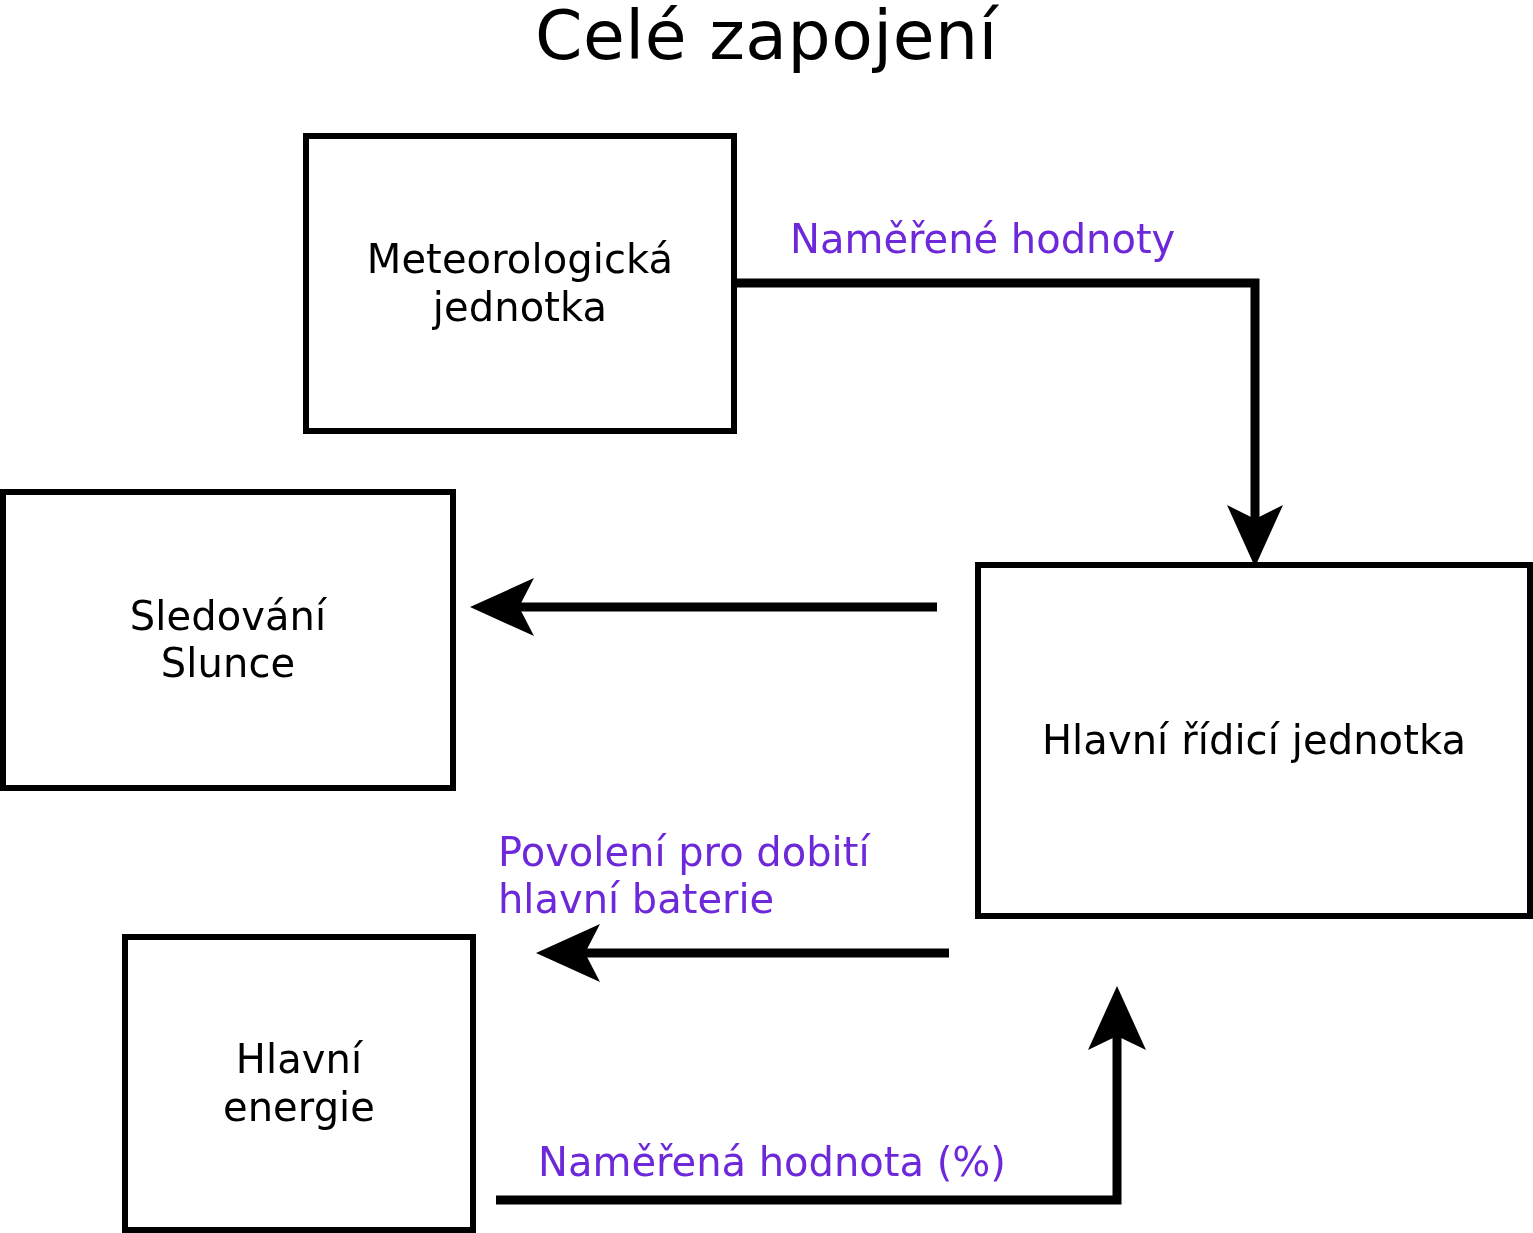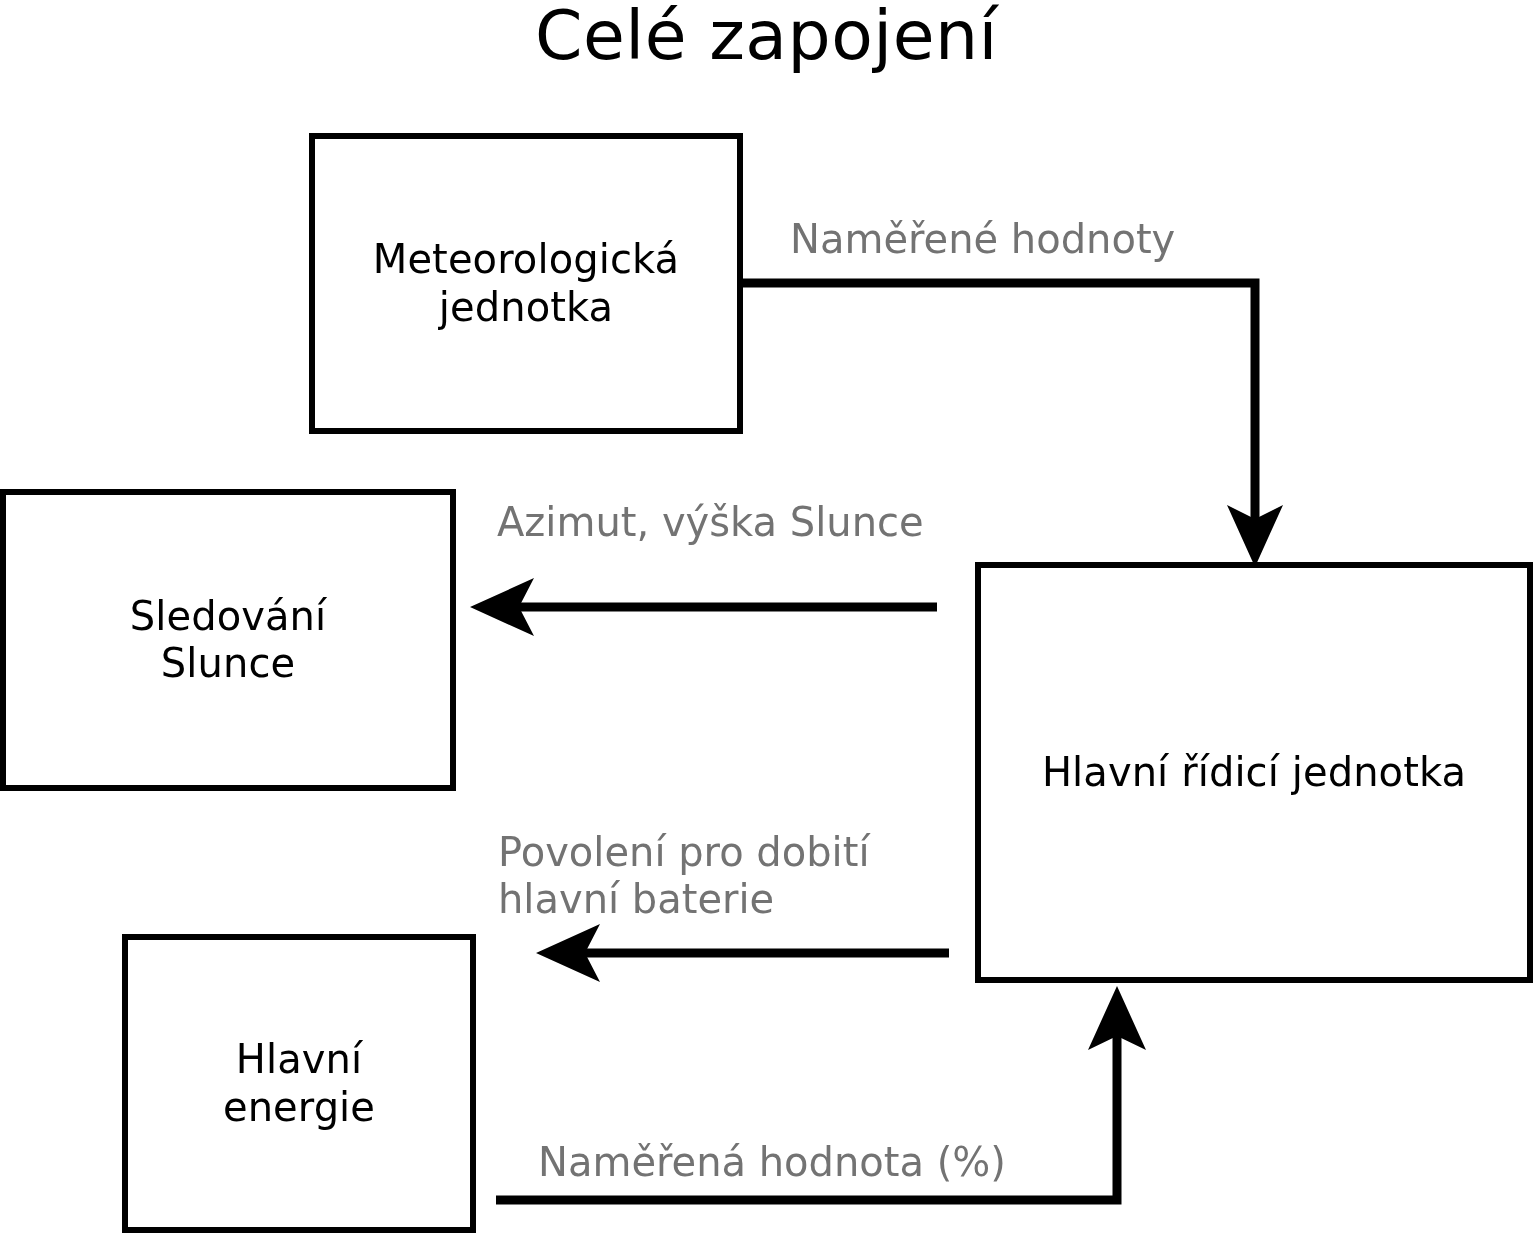--- a/index.html
+++ b/index.html
@@ -50,27 +50,27 @@
     text-align: center;
     font-size: 68px;
     line-height: 1.0;
     letter-spacing: 0.5px;
   }
   .edge-label {
     position: absolute;
     font-size: 40px;
     line-height: 1.18;
     white-space: pre-line;
-    color: #737373;
+    color: #6d28d9;
   }
 
   
-  #node-meteo      { left: 303px;  top: 133px;  width: 434px;  height: 301px; margin-left: 6px; }
+  #node-meteo      { left: 303px;  top: 133px;  width: 434px;  height: 301px; }
   #node-sun-track  { left: 0px;    top: 489px;  width: 456px;  height: 302px; }
-  #node-main-unit  { left: 975px;  top: 562px;  width: 558px;  height: 421px; }
+  #node-main-unit  { left: 975px;  top: 562px;  width: 558px;  height: 357px; }
   #node-energy     { left: 122px;  top: 934px;  width: 354px;  height: 299px; }
 
   
   #label-measured-values   { left: 790px; top: 216px; }
   #label-azimuth           { left: 497px; top: 499px; }
   #label-charge-permission { left: 498px; top: 829px; }
   #label-measured-percent  { left: 538px; top: 1139px; }
 </style>
 </head>
 <body>
@@ -116,20 +116,19 @@
     <span class="node-label">Hlavní řídicí jednotka</span>
   </div>
 
   <div class="node-box" id="node-energy">
     <span class="node-label">Hlavní
 energie</span>
   </div>
 
   <div class="edge-label" id="label-measured-values">Naměřené hodnoty</div>
 
-  <div class="edge-label" id="label-azimuth">Azimut, výška Slunce</div>
 
   <div class="edge-label" id="label-charge-permission">Povolení pro dobití
 hlavní baterie</div>
 
   <div class="edge-label" id="label-measured-percent">Naměřená hodnota (%)</div>
 
 </div>
 
 </body></html>

